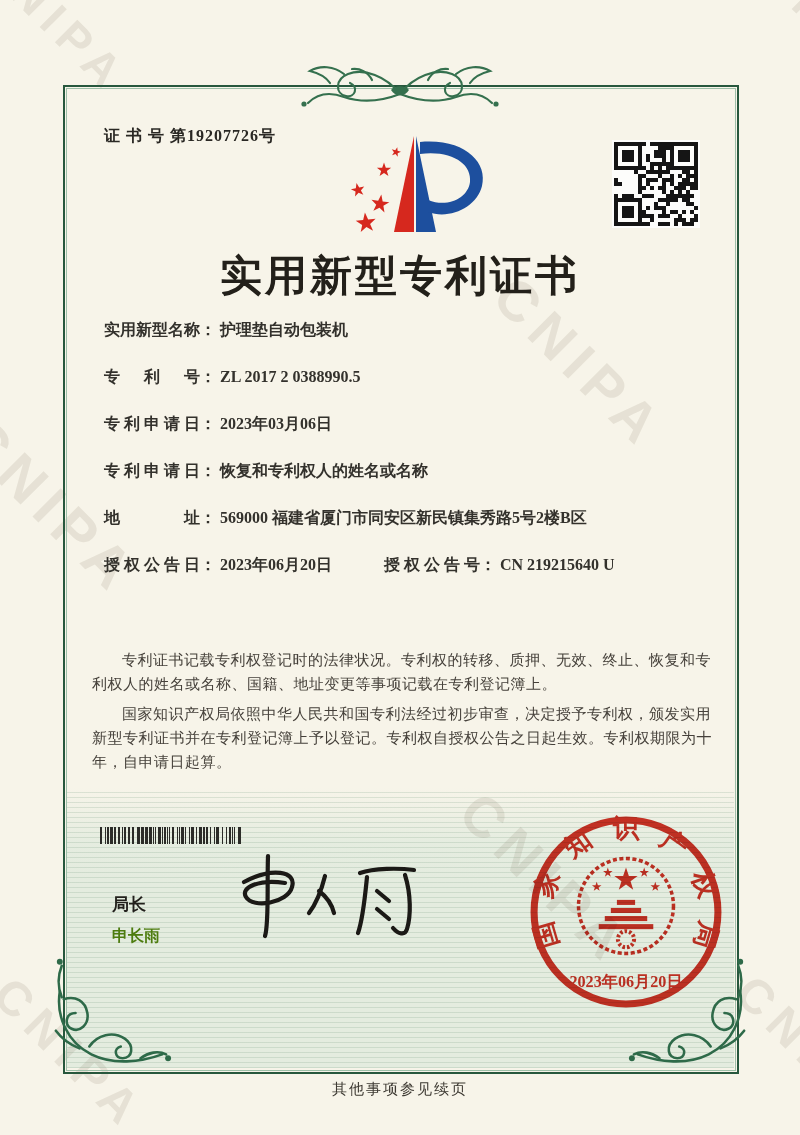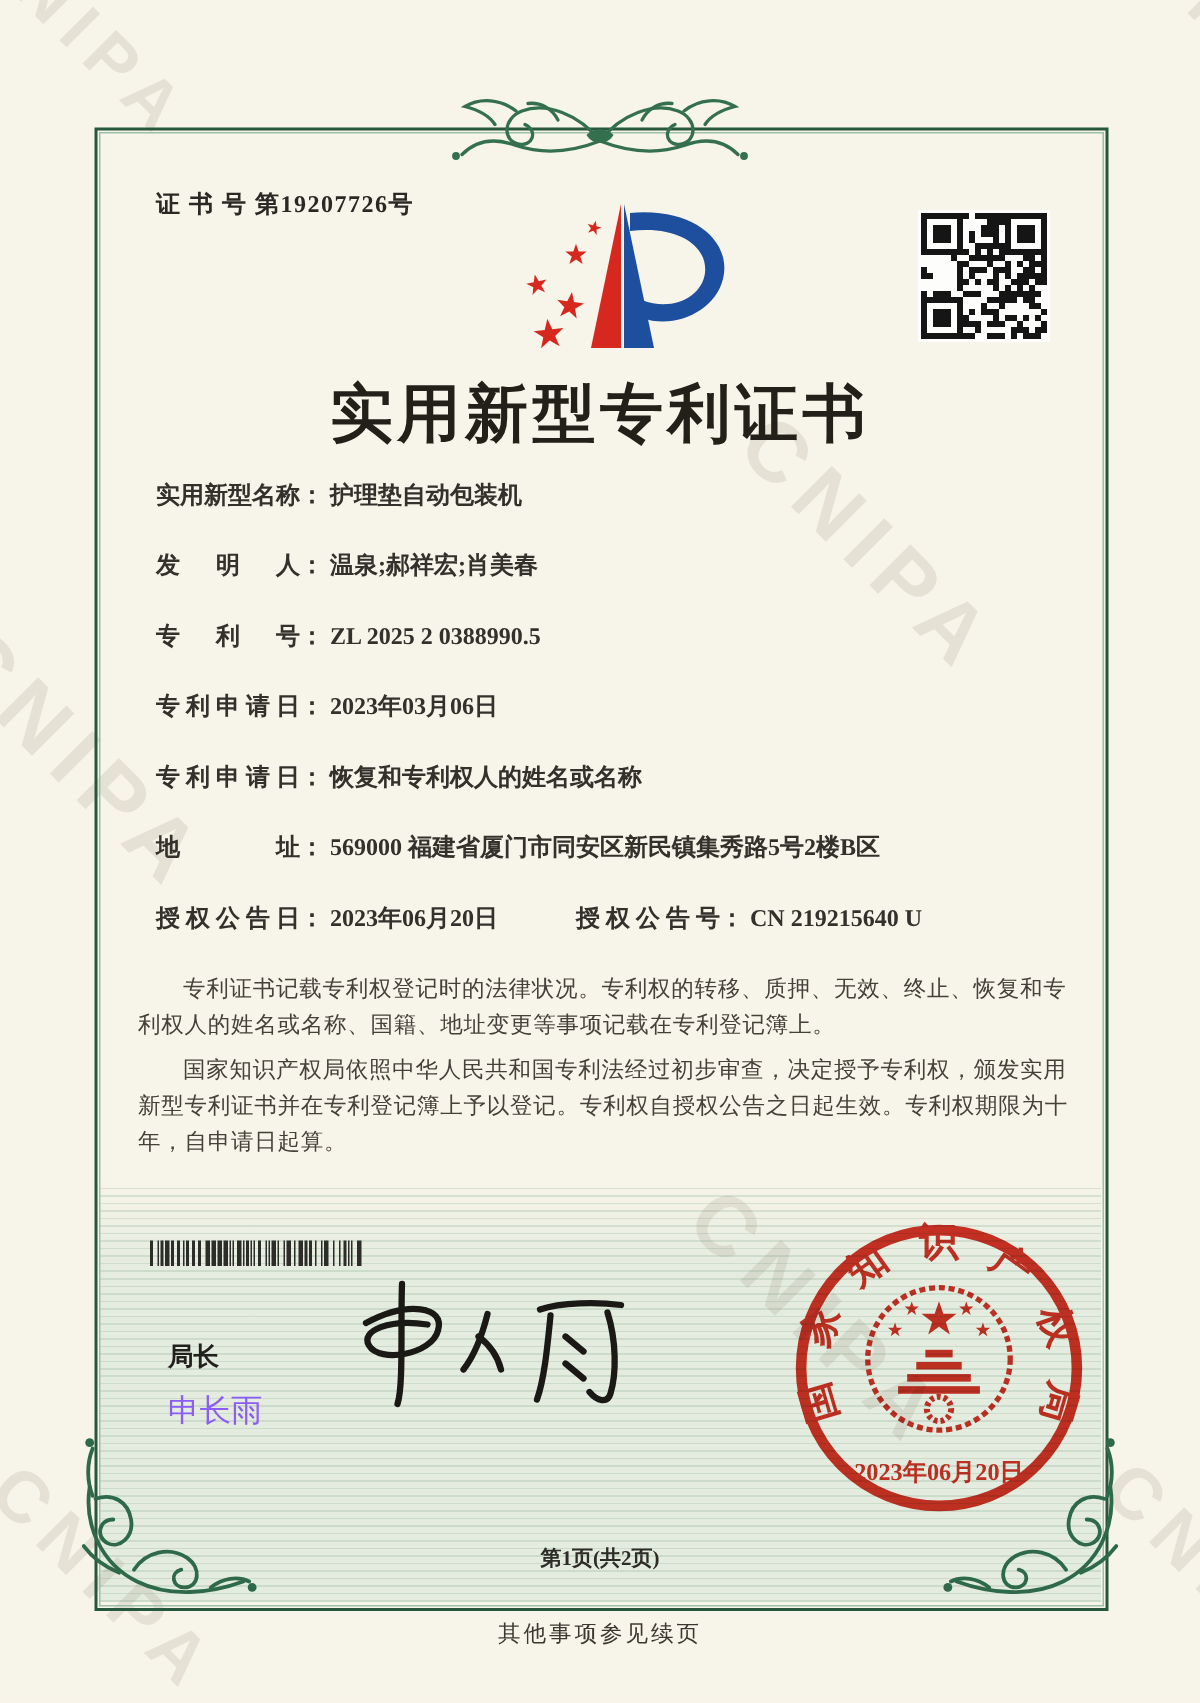--- a/index.html
+++ b/index.html
@@ -77,21 +77,21 @@
 
   
   .paras{position:absolute;left:92px;top:648px;width:622px;z-index:4;
     font-size:15px;line-height:1.6;color:#45403a;}
   .paras p{margin:0 0 6px 0;text-indent:2em;letter-spacing:0.5px;}
 
   
   .barcode{position:absolute;left:100px;top:827px;width:144px;height:17px;z-index:4;}
   .barcode i{position:absolute;top:0;bottom:0;background:#2c2c28;}
   .chief-title{position:absolute;left:112px;top:893px;font-size:17px;font-weight:bold;z-index:4;color:#22201c;}
-  .chief-name{position:absolute;left:112px;top:926px;font-size:21px;font-weight:normal;z-index:4;color:#8b5cf6;}
+  .chief-name{position:absolute;left:112px;top:926px;font-size:16px;font-weight:bold;z-index:4;color:#4d7c0f;}
   .sig{position:absolute;left:222px;top:846px;z-index:4;}
 
   
   .seal{position:absolute;left:527px;top:813px;z-index:5;opacity:0.92;mix-blend-mode:multiply;}
 
   
   .page-num{position:absolute;left:0;right:0;top:1030px;text-align:center;z-index:4;
     font-size:14px;font-weight:600;color:#2e2c27;}
   .foot-note{position:absolute;left:0;right:0;top:1080px;text-align:center;z-index:4;
     font-size:15px;color:#3c3831;letter-spacing:2px;}
@@ -418,24 +418,21 @@
       </div>
     </div>
 
   <div class="title">实用新型专利证书</div>
 
   <div class="fields">
     <div class="frow">
       <span class="flabel">实用新型名称</span><span class="fcolon">：</span><span>护理垫自动包装机</span>
     </div>
     <div class="frow">
-      <span class="flabel">发明人</span><span class="fcolon">：</span><span>温泉;郝祥宏;肖美春</span>
-    </div>
-    <div class="frow">
-      <span class="flabel">专利号</span><span class="fcolon">：</span><span>ZL 2025 2 0388990.5</span>
+      <span class="flabel">专利号</span><span class="fcolon">：</span><span>ZL 2017 2 0388990.5</span>
     </div>
     <div class="frow">
       <span class="flabel">专利申请日</span><span class="fcolon">：</span><span>2023年03月06日</span>
     </div>
     <div class="frow">
       <span class="flabel">专利申请日</span><span class="fcolon">：</span><span>恢复和专利权人的姓名或名称</span>
     </div>
     <div class="frow">
       <span class="flabel">地址</span><span class="fcolon">：</span><span>569000 福建省厦门市同安区新民镇集秀路5号2楼B区</span>
     </div>
@@ -533,16 +530,15 @@
         <rect x="-9" y="-6" width="18" height="5"></rect>
         <rect x="-15" y="2" width="30" height="5"></rect>
         <rect x="-21" y="10" width="42" height="5"></rect>
         <rect x="-27" y="18" width="54" height="5"></rect>
       </g>
       <circle cy="33" r="8" fill="none" stroke-width="4" stroke-dasharray="2.5 2"></circle>
     </g>
     <text x="98" y="172" text-anchor="middle" font-family="Liberation Serif, DejaVu Serif, serif" font-size="16" font-weight="bold" fill="#cf2114">2023年06月20日</text>
   </svg>
 
-  <div class="page-num">第1页(共2页)</div>
   <div class="foot-note">其他事项参见续页</div>
 
 </div>
 
 </body></html>

